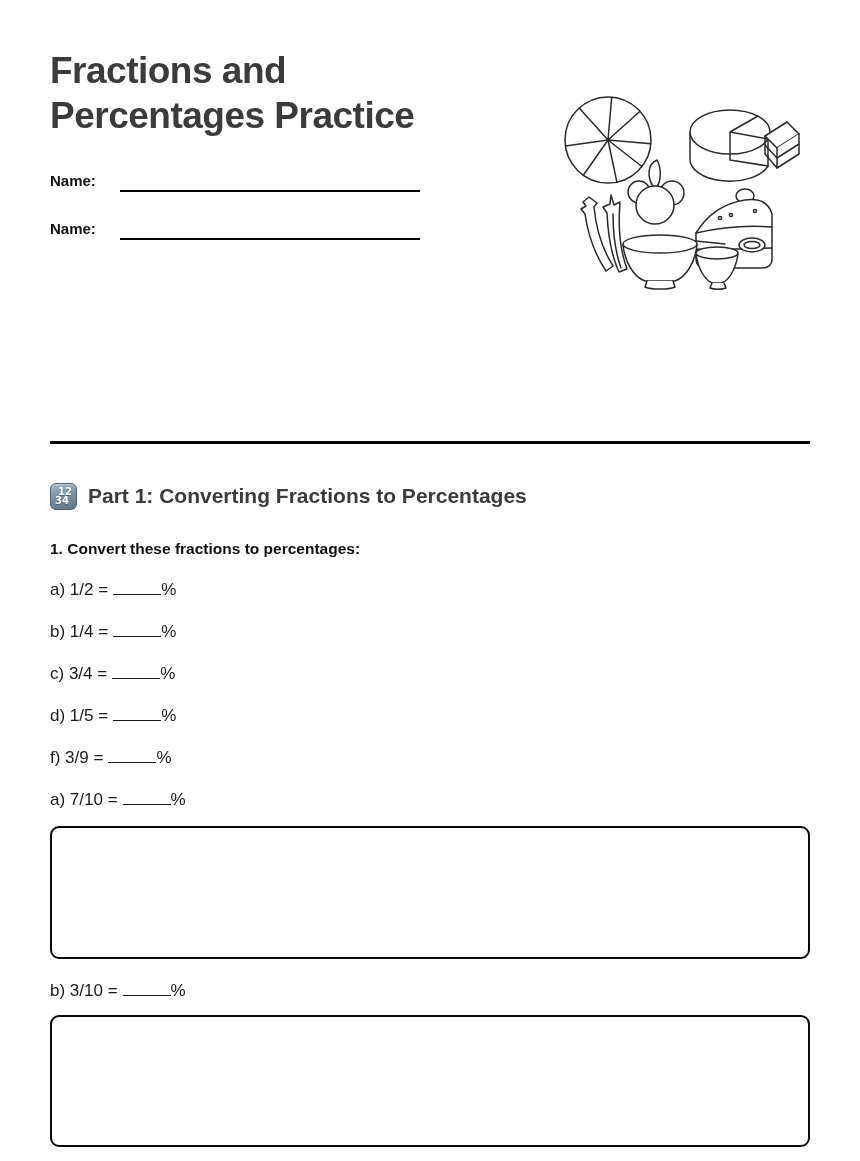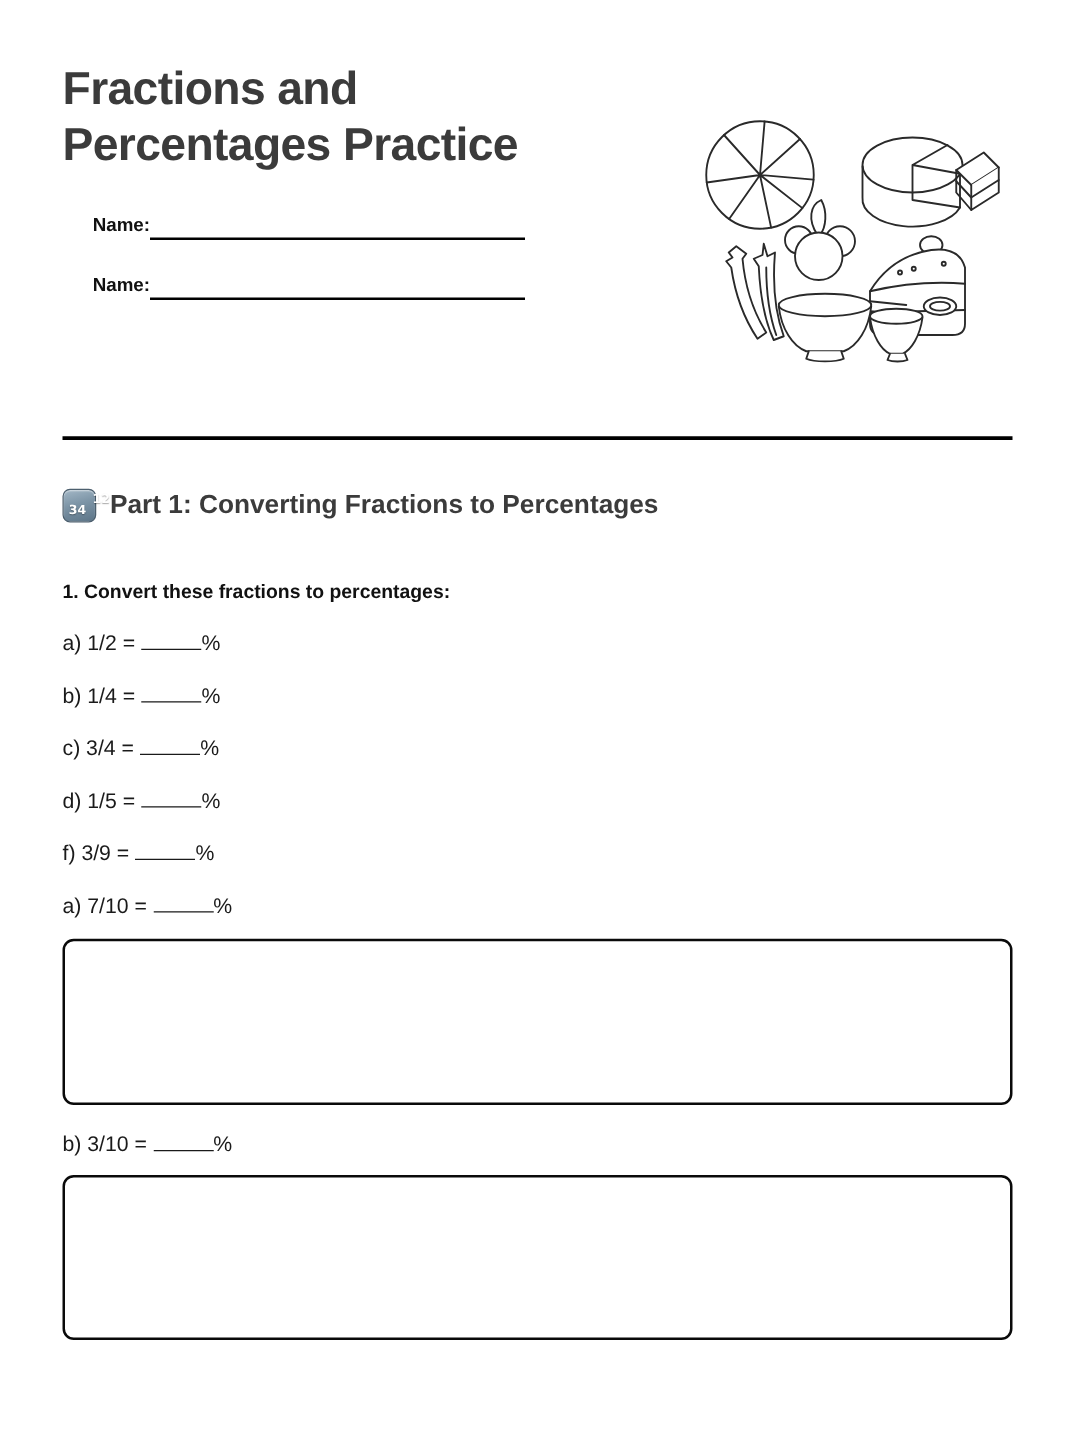--- a/index.html
+++ b/index.html
@@ -6,26 +6,26 @@
   html,body { background:#ffffff; }
   body {
     width:860px; height:1161px;
     padding:0 50px;
     font-family:"Liberation Sans","DejaVu Sans",sans-serif;
     color:#1a1a1a;
     overflow:hidden;
   }
 
   
-  .header { position:relative; height:349px; padding-top:48px; }
+  .header { position:relative; height:441px; padding-top:48px; }
   .title {
     font-size:37px; line-height:45px; font-weight:700;
     letter-spacing:-0.5px; color:#3b3b3b; max-width:440px;
   }
-  .field-row { display:flex; align-items:flex-end; margin-top:34px;text-align:right; }
+  .field-row { display:flex; align-items:flex-end; margin-top:34px; }
   .field-row.date { margin-top:28px; }
   .field-label { flex:0 0 70px; font-size:15px; font-weight:700; color:#111; padding-bottom:3px; }
   .fill-line {
     flex:0 0 300px; height:18px;
     border-bottom:2px solid #000;
     font-size:14px;
   }
   .illustration { position:absolute; left:505px; top:92px; }
 
   
@@ -42,25 +42,25 @@
     width:27px; height:27px; border-radius:6px;
     background:linear-gradient(165deg,#a3b7c6 0%,#7c94a6 45%,#5d7588 100%);
     border:1px solid #4c5f6e;
     box-shadow:inset 0 1px 1px rgba(255,255,255,.5);
   }
   .num-icon span {
     position:absolute; color:#fff; font-size:10px; font-weight:700;
     line-height:10px; text-shadow:0 1px 1px rgba(0,0,0,.35);
     font-family:"DejaVu Sans",sans-serif;
   }
-  .num-top { top:3px; left:23px;text-align:right; }
+  .num-top { top:3px; left:7px;text-align:right; }
   .num-bottom { bottom:3px; left:4px; }
 
   .prompt { font-size:15.5px; line-height:19px; font-weight:700; color:#111; }
-  .prompt-1 { margin-top:46px; }
+  .prompt-1 { margin-top:29px; }
   .prompt-2 { margin-top:27px; }
 
   .q-item { margin-top:22px; font-size:17px; line-height:20px; color:#1a1a1a; }
   .blank {
     display:inline-block; width:48px; height:13px;
     border-bottom:1.5px solid #1a1a1a; margin-left:5px;
   }
   .working-box {
     margin-top:16px; height:133px;
     border:2px solid #0a0a0a; border-radius:9px;

